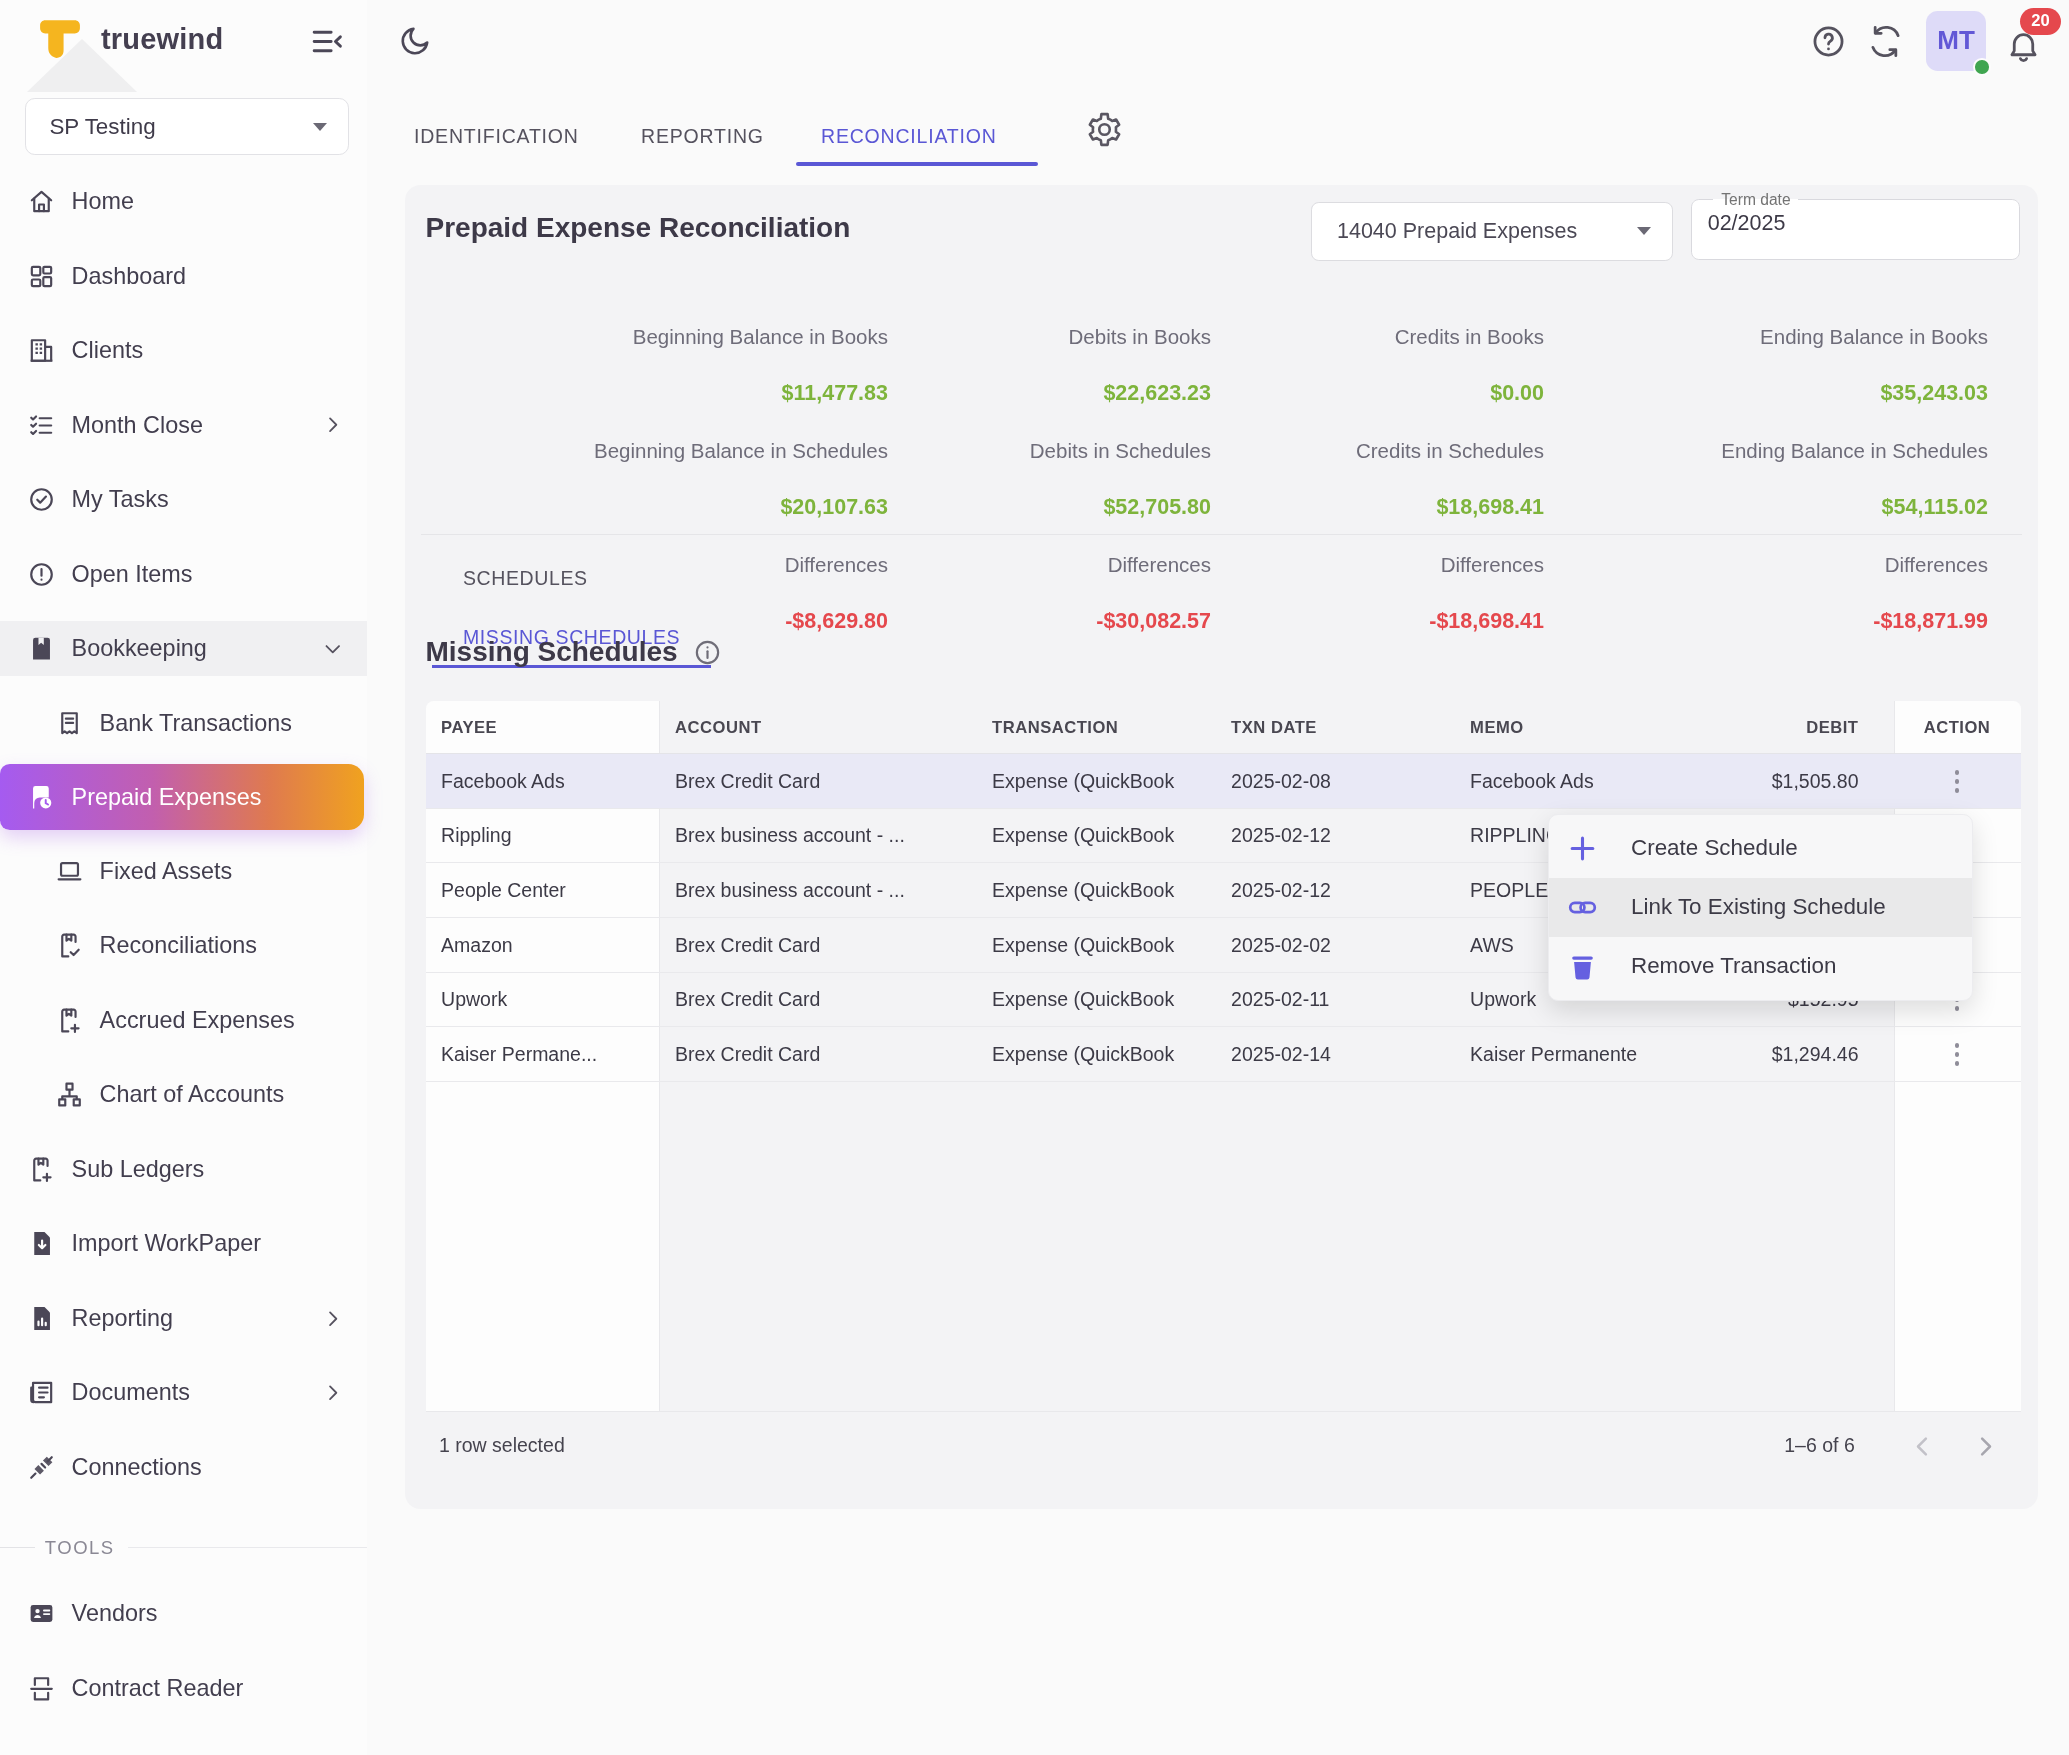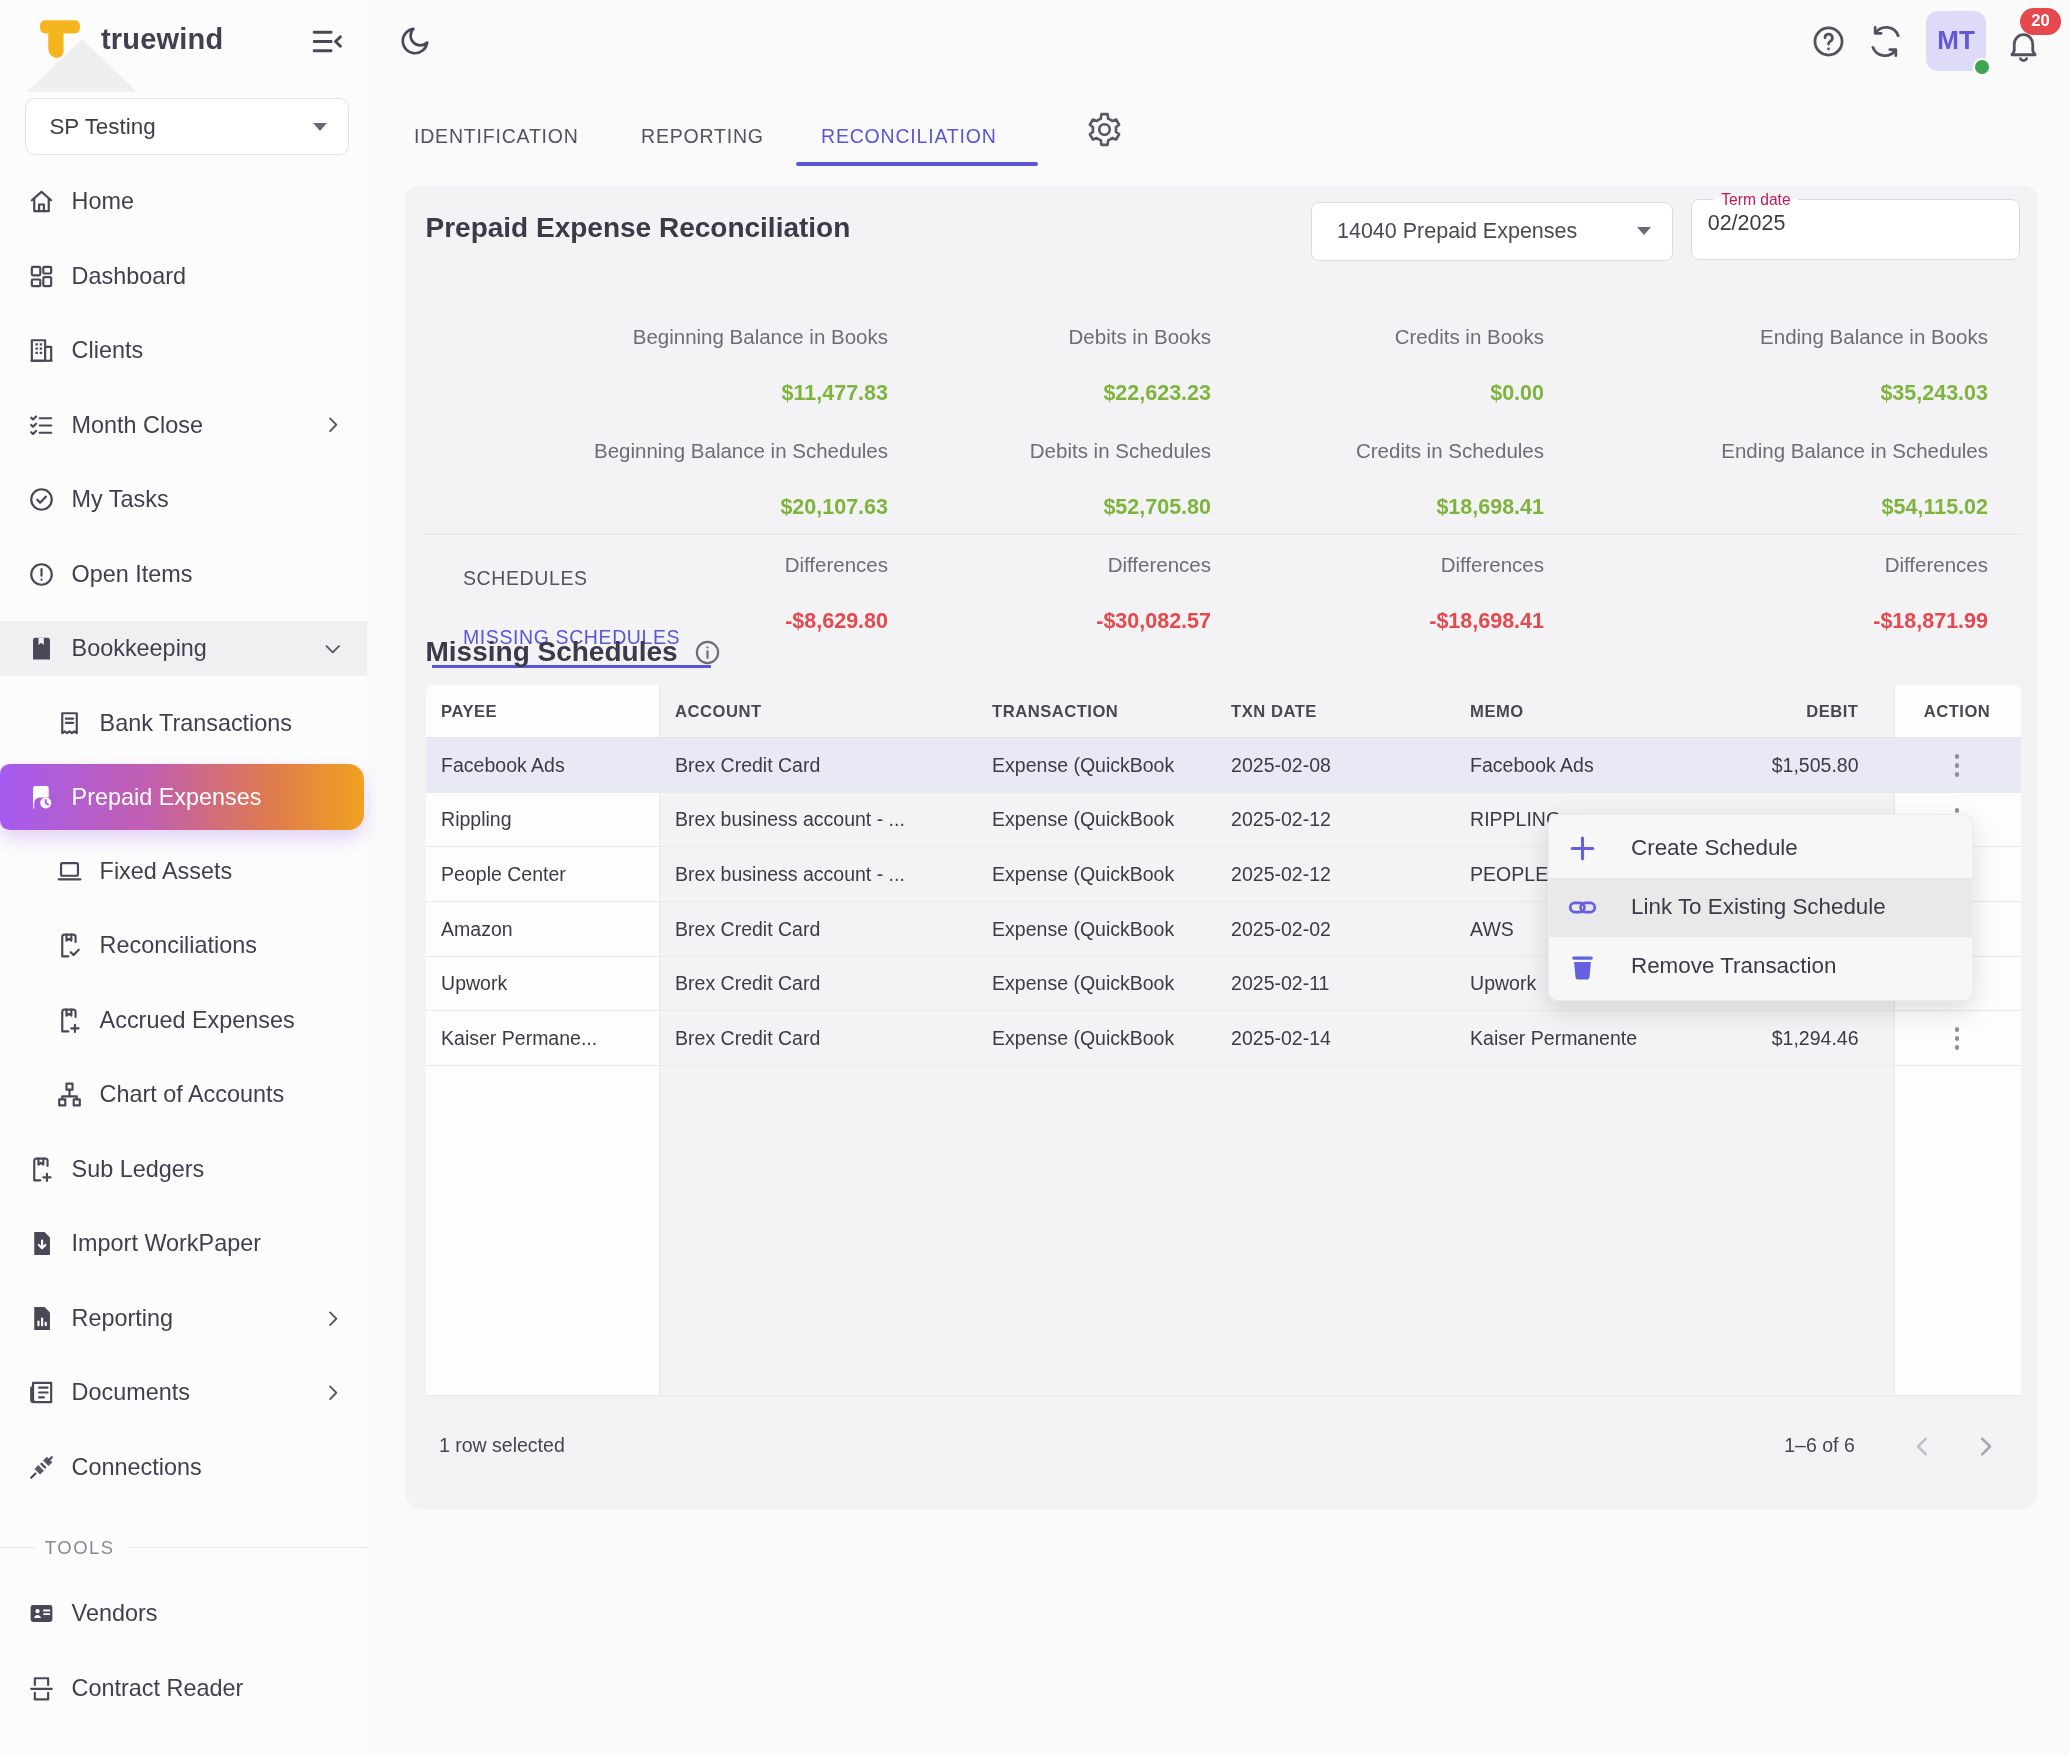--- a/index.html
+++ b/index.html
@@ -55,42 +55,42 @@
 
   
   .card { position:absolute; left:405px; top:185px; width:1633px; height:1324px; background:#f3f3f5; border-radius:15.6px; }
   .card-title { position:absolute; left:20.5px; top:27px; font-size:28px; font-weight:600; color:#3d3948; }
 
   .acct-select { position:absolute; left:906px; top:16.6px; width:362px; height:59px; background:#ffffff; border:1px solid #dcdce0;
     border-radius:7.8px; display:flex; align-items:center; justify-content:space-between; padding:0 21.5px 0 25px;
     font-size:21.5px; color:#4b4855; cursor:pointer; }
   .term-field { position:absolute; left:1286px; top:5.9px; width:329px; height:69px; background:#ffffff;
     border:1px solid #d9d9de; border-radius:7.8px; padding:0 0 0 13.7px; }
-  .term-field legend { margin-left:7.8px; padding:0 7.8px; font-size:15.6px; color:#be185d; }
+  .term-field legend { margin-left:7.8px; padding:0 7.8px; font-size:15.6px; color:#737373; }
   .term-value { font-size:21.5px; color:#3d3a47; line-height:29px; padding-left:2px; }
 
   .sum-col { position:absolute; top:111px; width:332px; text-align:right; }
   .sum-col p { height:33px; line-height:33px; white-space:nowrap;margin-top:24px; }
   .s-label { font-size:20.5px; color:#6e6c79; }
   .s-val { font-size:21.5px; font-weight:600; }
   .pos { color:#7eb43c; } .neg { color:#e5484d; }
   .gap { margin-top:11.7px; }
   .sum-div { position:absolute; left:15.6px; top:349px; width:1601px; height:1px; background:#e5e5e8; }
 
   .subtabs { position:absolute; left:27px; top:365px; display:flex;flex-direction:column; }
   .subtab { height:59px; line-height:57px; padding:0 31px; font-size:19.5px; font-weight:500; letter-spacing:0.6px;
     color:#55525e; border-bottom:3.9px solid transparent; cursor:pointer; }
   .subtab.active { color:#5a57d5; border-bottom-color:#5a57d5; }
 
   .sec-title { position:absolute; left:20.5px; top:451px; display:flex; align-items:center; }
   .sec-title .t { font-size:28px; font-weight:600; color:#3d3948; }
   .info-ic { width:29px; height:29px; margin-left:15.6px; color:#6f6d78; cursor:pointer; }
 
   
-  .tbl { position:absolute; left:20.5px; top:500px; width:1595px; height:711px; border-bottom:1px solid #e8e8eb; }
+  .tbl { position:absolute; left:20.5px; top:516px; width:1595px; height:711px; border-bottom:1px solid #e8e8eb; }
   .pin { position:absolute; top:0; height:100%; background:#fdfdfd; z-index:0; }
   .pin.payee { left:0; width:234px; border-right:1px solid #e8e8eb; border-radius:7.8px 0 0 0; }
   .pin.action { left:1468px; width:127px; border-left:1px solid #e8e8eb; border-radius:0 7.8px 0 0; }
   .thead { position:absolute; left:0; top:0; width:1595px; height:53px; border-bottom:1px solid #e4e4e8; z-index:1; }
   .th { position:absolute; top:0; height:53px; line-height:53px; font-size:16.6px; font-weight:700; letter-spacing:0.5px;
     color:#494751; padding-left:15.6px; white-space:nowrap; }
   .trow { position:absolute; left:0; width:1595px; height:55px; border-bottom:1px solid #e9e9ec; z-index:1; cursor:pointer; }
   .trow.selected { background:#e9e9f6; }
   .td { position:absolute; top:0; height:55px; line-height:55px; font-size:19.5px; color:#3c3a46; padding-left:15.6px;
     white-space:nowrap; overflow:hidden; }

